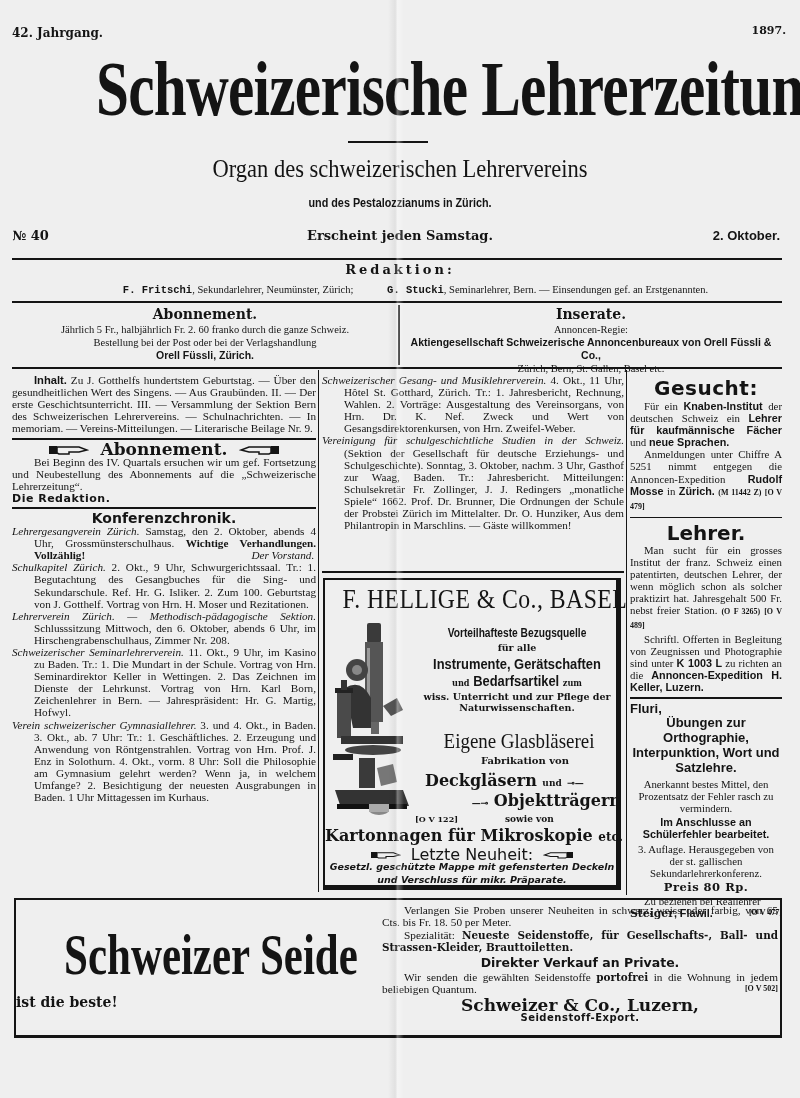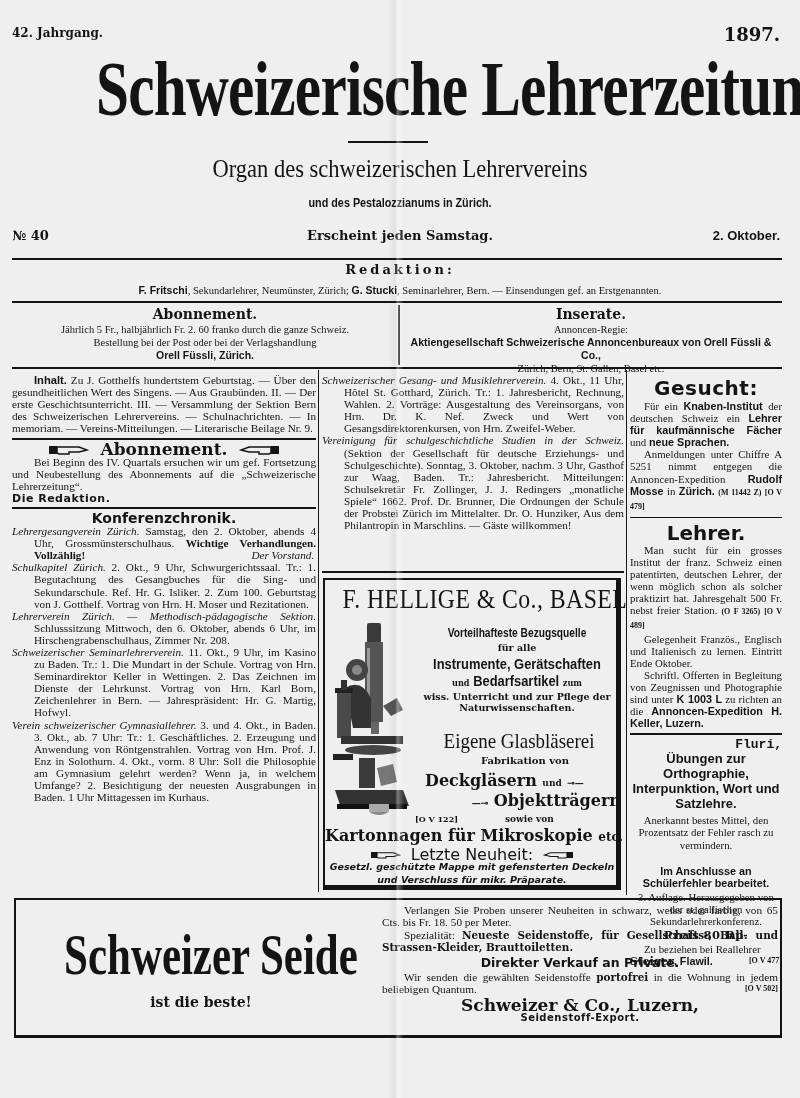--- a/index.html
+++ b/index.html
@@ -13,21 +13,21 @@
     .page { position: absolute; left: 0; top: 0; width: 800px; height: 1098px; }
     .fold {
       position: absolute; left: 388px; top: 0; width: 16px; height: 1098px;
       background: linear-gradient(90deg, rgba(0,0,0,0) 0%, rgba(0,0,0,0.06) 45%, rgba(255,255,255,0.35) 60%, rgba(0,0,0,0) 100%);
       pointer-events: none;
     }
     .abs { position: absolute; }
 
     
     .top-left { left: 12px; top: 26px; font-size: 12px; font-weight: bold; }
-    .top-right { right: 20px; top: 24px; font-size: 18px; font-weight: bold; margin-left: 12px; }
+    .top-right { right: 14px; top: 24px; font-size: 11px; font-weight: bold; margin-left: 12px; }
     .title {
       left: 0; width: 800px; top: 44px; text-align: center;
       font-family: "Liberation Serif", serif; font-weight: bold;
       font-size: 78px; line-height: 90px; letter-spacing: -1px;
       transform: scaleX(0.76); transform-origin: center;
       white-space: nowrap;
     }
     .title-rule { left: 348px; top: 141px; width: 80px; height: 2px; background: #141414; }
     .subtitle {
       left: 0; width: 800px; top: 155px; text-align: center;
@@ -40,21 +40,21 @@
     }
     .issue-no { left: 12px; top: 228px; font-size: 13px; font-weight: bold; }
     .appears { left: 0; width: 800px; top: 228px; text-align: center; font-size: 13px; font-weight: bold; }
     .date { right: 20px; top: 228px; font-size: 13px; font-weight: bold; font-family: "Liberation Sans", sans-serif; }
 
     .hrule { position: absolute; left: 12px; width: 770px; background: #141414; }
 
     
     .redaktion-h { left: 0; width: 800px; top: 262px; text-align: center; font-size: 13px; font-weight: bold; letter-spacing: 3px; }
     .redaktion-t { left: 0; width: 800px; top: 284px; text-align: center; font-family: "Liberation Serif", serif; font-size: 10.5px; }
-    .redaktion-t b { font-family: Liberation Sans, sans-serif; }
+    .redaktion-t b { font-family: Liberation Mono, monospace; margin-left: 31px; }
 
     
     .abo-box { left: 12px; top: 305px; width: 386px; height: 60px; text-align: center; font-family: "Liberation Serif", serif; font-size: 10.5px; line-height: 13px; }
     .ins-box { left: 398px; top: 305px; width: 384px; height: 60px; text-align: center; font-family: "Liberation Serif", serif; font-size: 10.5px; line-height: 13px; border-left: 2px solid #141414; }
     .box-h { font-size: 14px; font-weight: bold; margin: 3px 0 2px; font-family: "DejaVu Serif", serif; }
     .sans-b { font-family: "Liberation Sans", sans-serif; font-weight: bold; }
 
     
     .col { position: absolute; font-family: "Liberation Serif", serif; font-size: 11.2px; line-height: 12.1px; text-align: justify; }
     .col1 { left: 12px; top: 374px; width: 304px; }
@@ -105,31 +105,31 @@
     .microscope { position: absolute; left: 6px; top: 38px; width: 80px; height: 205px; }
 
     
     .gesucht-h { text-align: center; font-family: "DejaVu Sans", sans-serif; font-weight: bold; font-size: 20px; letter-spacing: 0.5px; line-height: 24px; margin-top: 2px; }
     .ad-text { font-family: "Liberation Serif", serif; font-size: 10.8px; line-height: 12.1px; text-align: justify; }
     .ad-text .sb { font-family: "Liberation Sans", sans-serif; font-weight: bold; }
     .ad-text .ref { font-size: 8px; font-weight: bold; }
     .thin-rule { height: 1px; background: #141414; margin: 4px 0; }
     .thick-rule { height: 2px; background: #141414; margin: 4px 0; }
     .lehrer-h { text-align: center; font-family: "DejaVu Sans", sans-serif; font-weight: bold; font-size: 20px; line-height: 22px; }
-    .fluri-h { text-align: right; font-family: Liberation Mono, monospace; font-weight: bold; font-size: 13px; }
+    .fluri-h { text-align: left; font-family: Liberation Sans, sans-serif; font-weight: bold; font-size: 13px; }
     .fluri-t { text-align: center; font-family: "Liberation Sans", sans-serif; font-weight: bold; font-size: 13px; line-height: 15px; }
     .center { text-align: center; }
     .preis { text-align: center; font-family: "DejaVu Serif", serif; font-weight: bold; font-size: 11.5px; letter-spacing: 0.5px; margin: 2px 0; }
 
     
     .seide {
       position: absolute; left: 14px; top: 898px; width: 768px; height: 140px;
       border: 2px solid #141414; border-bottom-width: 3px;
     }
-    .seide-left { position: absolute; left: 0; top: 0; width: 370px; height: 136px; text-align: center; }
+    .seide-left { position: absolute; left: 0; top: 0; width: 370px; height: 136px; text-align: left; }
     .seide-title { font-family: "Liberation Serif", serif; font-weight: bold; font-size: 58px; line-height: 66px; margin-top: 22px; transform: scaleX(0.74); white-space: nowrap; }
     .seide-sub { font-family: "DejaVu Serif", serif; font-weight: bold; font-size: 14px; margin-top: 6px; }
     .seide-right { position: absolute; left: 366px; top: 4px; width: 396px; font-family: "Liberation Serif", serif; font-size: 11.3px; line-height: 12.4px; text-align: justify; }
     .seide-right .b { font-family: "DejaVu Serif", serif; font-weight: bold; font-size: 10.4px; }
     .direkt { text-align: center; font-family: "DejaVu Sans", sans-serif; font-weight: bold; font-size: 12.5px; margin: 3px 0 2px; }
     .firm { text-align: center; font-family: "DejaVu Serif", serif; font-weight: bold; font-size: 17px; margin-top: 3px; }
     .export { text-align: center; font-family: "DejaVu Sans", sans-serif; font-weight: bold; font-size: 10px; letter-spacing: 0.5px; margin-top: 1px; }
   </style>
 </head>
 <body>
@@ -266,30 +266,29 @@
     <div class="gesucht-h">Gesucht:</div>
     <div class="ad-text">
       <p class="p-indent" style="text-indent:14px"><span>Für ein </span><span class="sb">Knaben-Institut</span><span> der deutschen Schweiz ein </span><span class="sb">Lehrer</span><span class="sb"> für kaufmännische Fächer</span><span> und </span><span class="sb">neue Sprachen.</span></p>
       <p style="text-indent:14px"><span>Anmeldungen unter Chiffre A 5251 nimmt entgegen die Annoncen-Expedition </span><span class="sb">Rudolf Mosse</span><span> in </span><span class="sb">Zürich.</span> <span class="ref">(M 11442 Z)</span> <span class="ref">[O V 479]</span></p>
     </div>
     <div class="thin-rule"></div>
 
     <div class="lehrer-h">Lehrer.</div>
     <div class="ad-text">
       <p style="text-indent:14px"><span>Man sucht für ein grosses Institut der franz. Schweiz einen patentirten, deutschen Lehrer, der wenn möglich schon als solcher praktizirt hat. Jahresgehalt 500 Fr. nebst freier Station.</span> <span class="ref">(O F 3265)</span> <span class="ref">[O V 489]</span></p>
-      <p style="text-indent:14px">Gelegenheit Französ., Englisch und Italienisch zu lernen. Eintritt Ende Oktober.</p>
       <p style="text-indent:14px"><span>Schriftl. Offerten in Begleitung von Zeugnissen und Photographie sind unter </span><span class="sb">K 1003 L</span><span> zu richten an die </span><span class="sb">Annoncen-Expedition H. Keller, Luzern.</span></p>
     </div>
     <div class="thick-rule"></div>
 
     <div class="fluri-h">Fluri,</div>
     <div class="fluri-t">Übungen zur Orthographie, Interpunktion, Wort und Satzlehre.</div>
     <div class="ad-text">
       <p class="center" style="margin-top:3px">Anerkannt bestes Mittel, den Prozentsatz der Fehler rasch zu vermindern.</p>
-      <p class="center sb" style="margin-top:14px">Im Anschlusse an Schülerfehler bearbeitet.</p>
+      <p class="center sb" style="margin-top:2px">Im Anschlusse an Schülerfehler bearbeitet.</p>
       <p class="center" style="margin-top:2px">3. Auflage. Herausgegeben von der st. gallischen Sekundarlehrerkonferenz.</p>
       <div class="preis">Preis 80 Rp.</div>
       <p style="text-indent:14px">Zu beziehen bei Reallehrer</p>
       <p style="display:flex;justify-content:space-between;">
           <span><b style="font-family:'DejaVu Serif',serif">Steiger</b><span class="sb">, Flawil.</span></span>
           <span class="ref">[O V 477]</span>
         </p>
     </div>
   </div>
 

